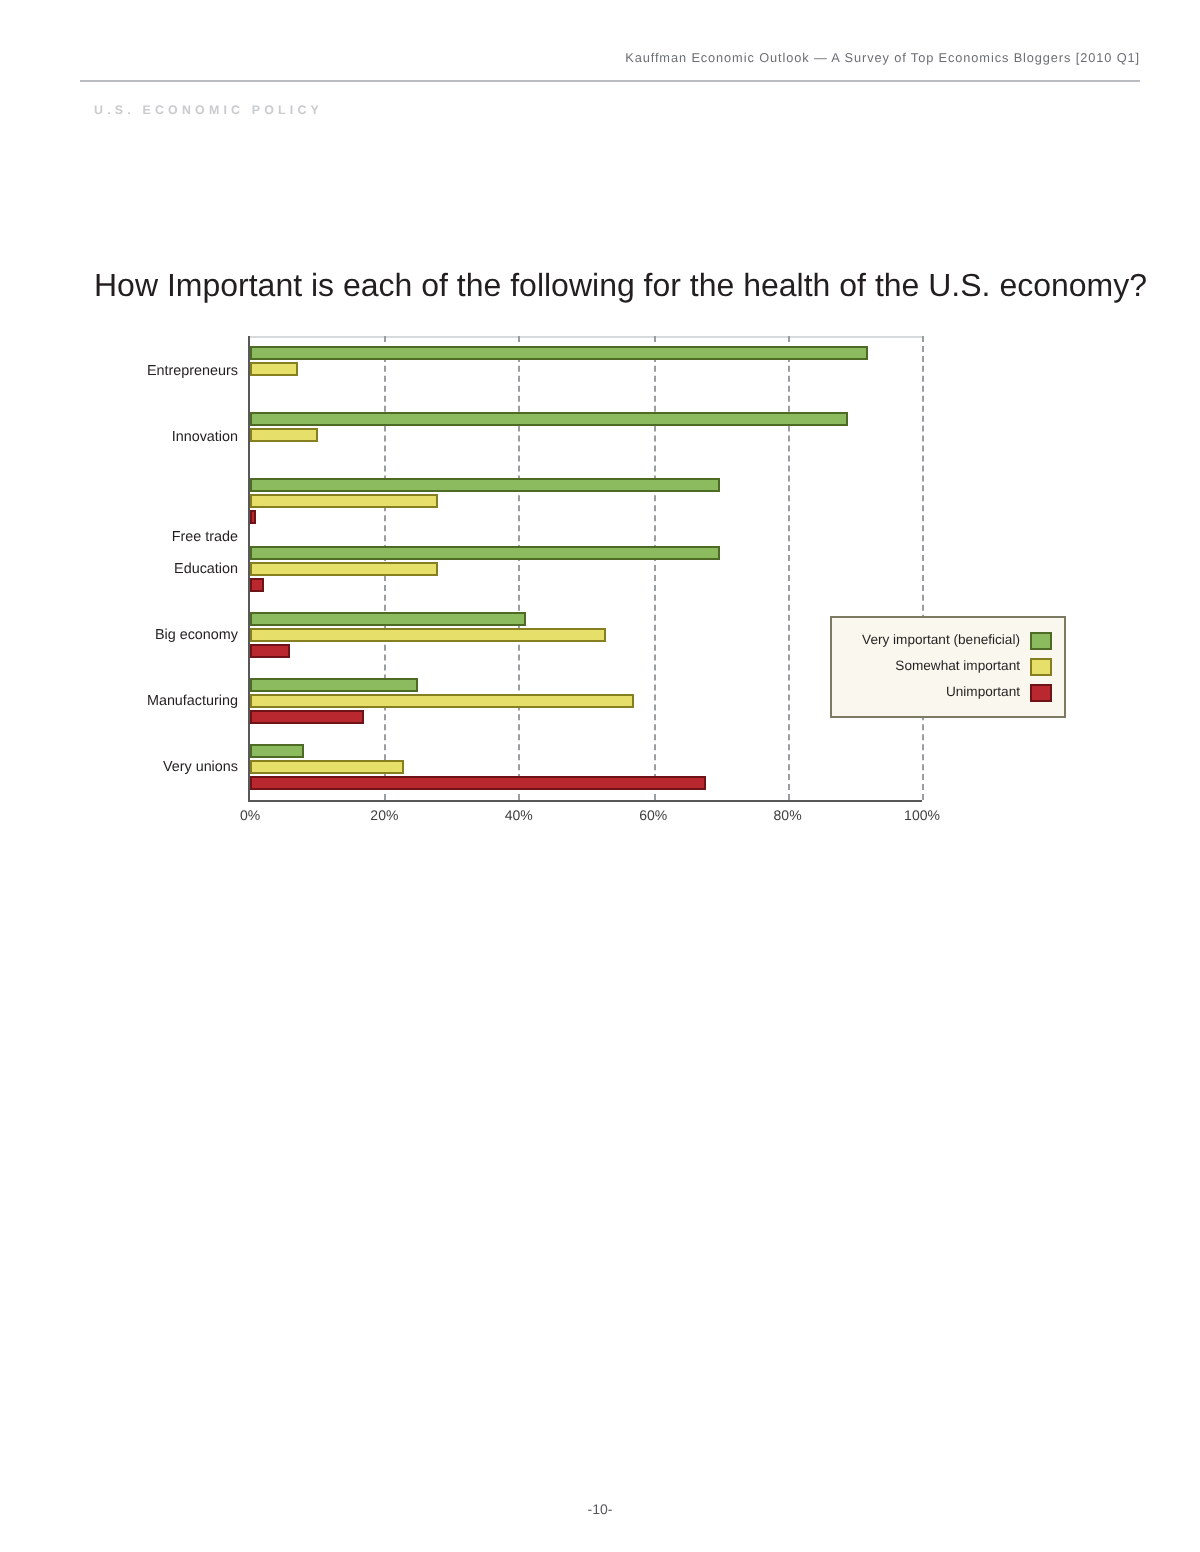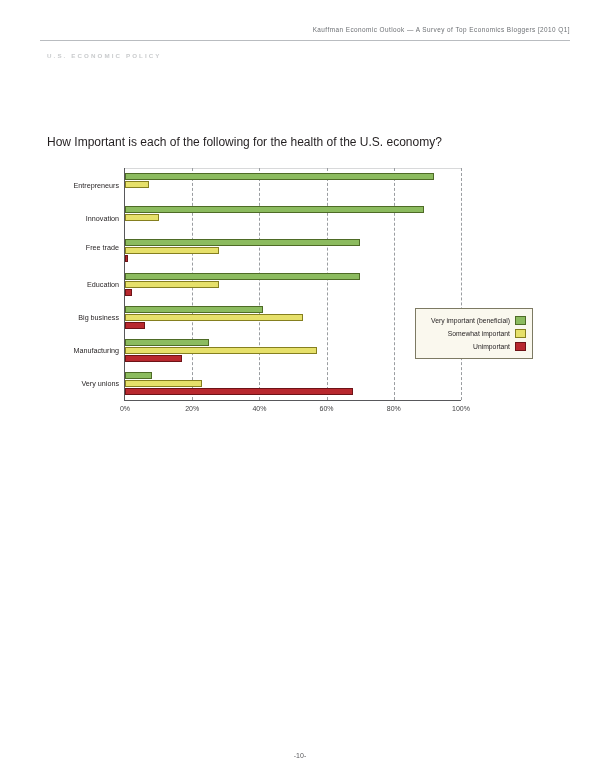--- a/index.html
+++ b/index.html
@@ -52,21 +52,21 @@
     color: #c9cbcd;
     font-weight: bold;
     white-space: nowrap;
   }
 
   
   .question {
     position: absolute;
     left: 47px;
     top: 135px;
-    font-size: 12px;
+    font-size: 16px;
     color: #231f20;
     white-space: nowrap;
   }
 
   
   .chart {
     position: absolute;
     left: 47px;
     top: 163px;
     width: 490px;
@@ -210,33 +210,33 @@
           <div class="cat-label" style="top: 11.5px;">Entrepreneurs</div>
           <div class="bar s0" title="Entrepreneurs — Very important (beneficial): 92%" style="top: 0px; width: 309.12px;"></div>
           <div class="bar s1" title="Entrepreneurs — Somewhat important: 7%" style="top: 8px; width: 23.52px;"></div>
         </div>
         <div class="group" style="top: 38.2143px; height: 23px;">
           <div class="cat-label" style="top: 11.5px; text-align: right;">Innovation</div>
           <div class="bar s0" title="Innovation — Very important (beneficial): 89%" style="top: 0px; width: 299.04px;"></div>
           <div class="bar s1" title="Innovation — Somewhat important: 10%" style="top: 8px; width: 33.6px;"></div>
         </div>
         <div class="group" style="top: 71.3571px; height: 23px;">
-          <div class="cat-label" style="top: 8px; text-align: right;">Free trade</div>
+          <div class="cat-label" style="top: 29px; text-align: right;">Free trade</div>
           <div class="bar s0" title="Free trade — Very important (beneficial): 70%" style="top: 0px; width: 235.2px;"></div>
           <div class="bar s1" title="Free trade — Somewhat important: 28%" style="top: 8px; width: 94.08px;"></div>
           <div class="bar s2" title="Free trade — Unimportant: 1%" style="top: 16px; width: 3.36px;"></div>
         </div>
         <div class="group" style="top: 104.5px; height: 23px;">
           <div class="cat-label" style="top: 11.5px;">Education</div>
           <div class="bar s0" title="Education — Very important (beneficial): 70%" style="top: 0px; width: 235.2px;"></div>
           <div class="bar s1" title="Education — Somewhat important: 28%" style="top: 8px; width: 94.08px;"></div>
           <div class="bar s2" title="Education — Unimportant: 2%" style="top: 16px; width: 6.72px;"></div>
         </div>
         <div class="group" style="top: 137.643px; height: 23px;">
-          <div class="cat-label" style="top: 11.5px;">Big business</div>
+          <div class="cat-label" style="top: 11.5px;">Big economy</div>
           <div class="bar s0" title="Big business — Very important (beneficial): 41%" style="top: 0px; width: 137.76px;"></div>
           <div class="bar s1" title="Big business — Somewhat important: 53%" style="top: 8px; width: 178.08px;"></div>
           <div class="bar s2" title="Big business — Unimportant: 6%" style="top: 16px; width: 20.16px;"></div>
         </div>
         <div class="group" style="top: 170.786px; height: 23px;">
           <div class="cat-label" style="top: 11.5px; text-align: center;">Manufacturing</div>
           <div class="bar s0" title="Manufacturing — Very important (beneficial): 25%" style="top: 0px; width: 84px;"></div>
           <div class="bar s1" title="Manufacturing — Somewhat important: 57%" style="top: 8px; width: 191.52px;"></div>
           <div class="bar s2" title="Manufacturing — Unimportant: 17%" style="top: 16px; width: 57.12px;"></div>
         </div>

